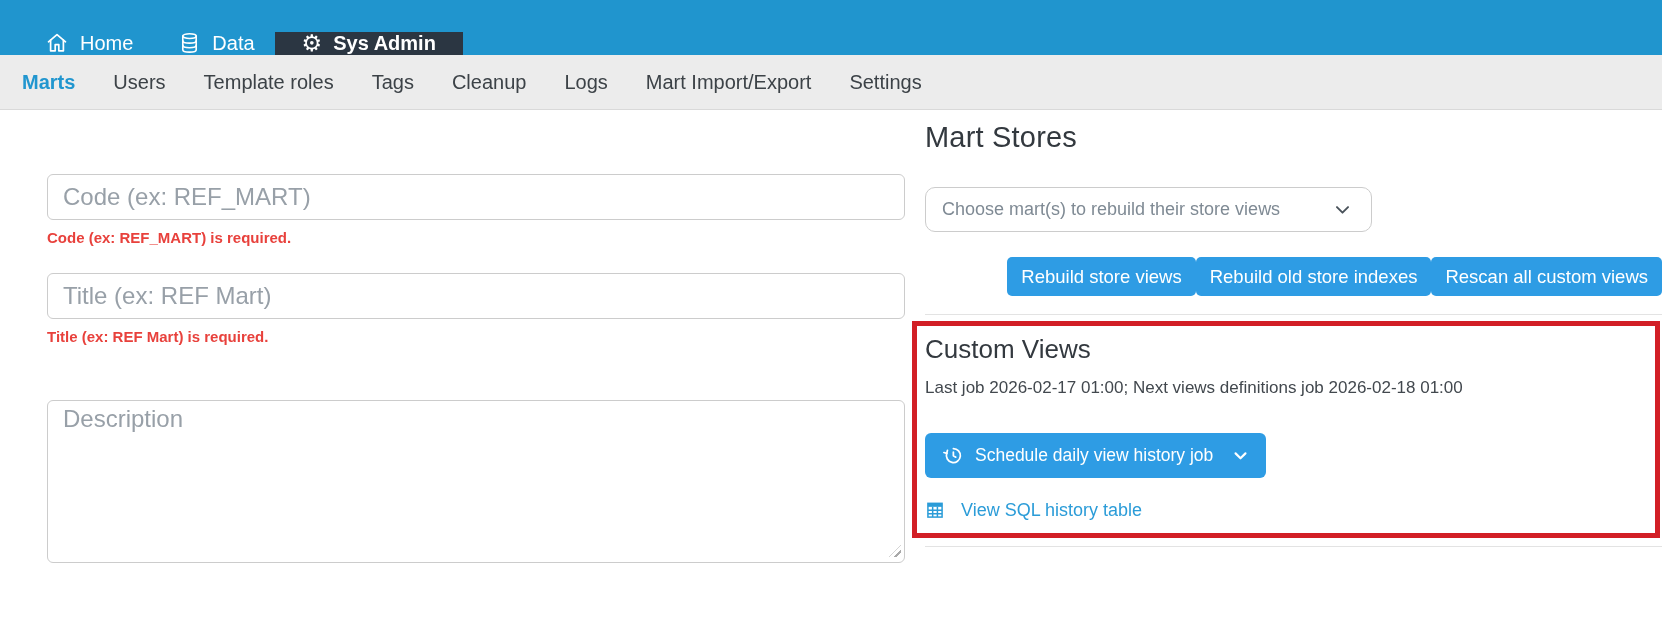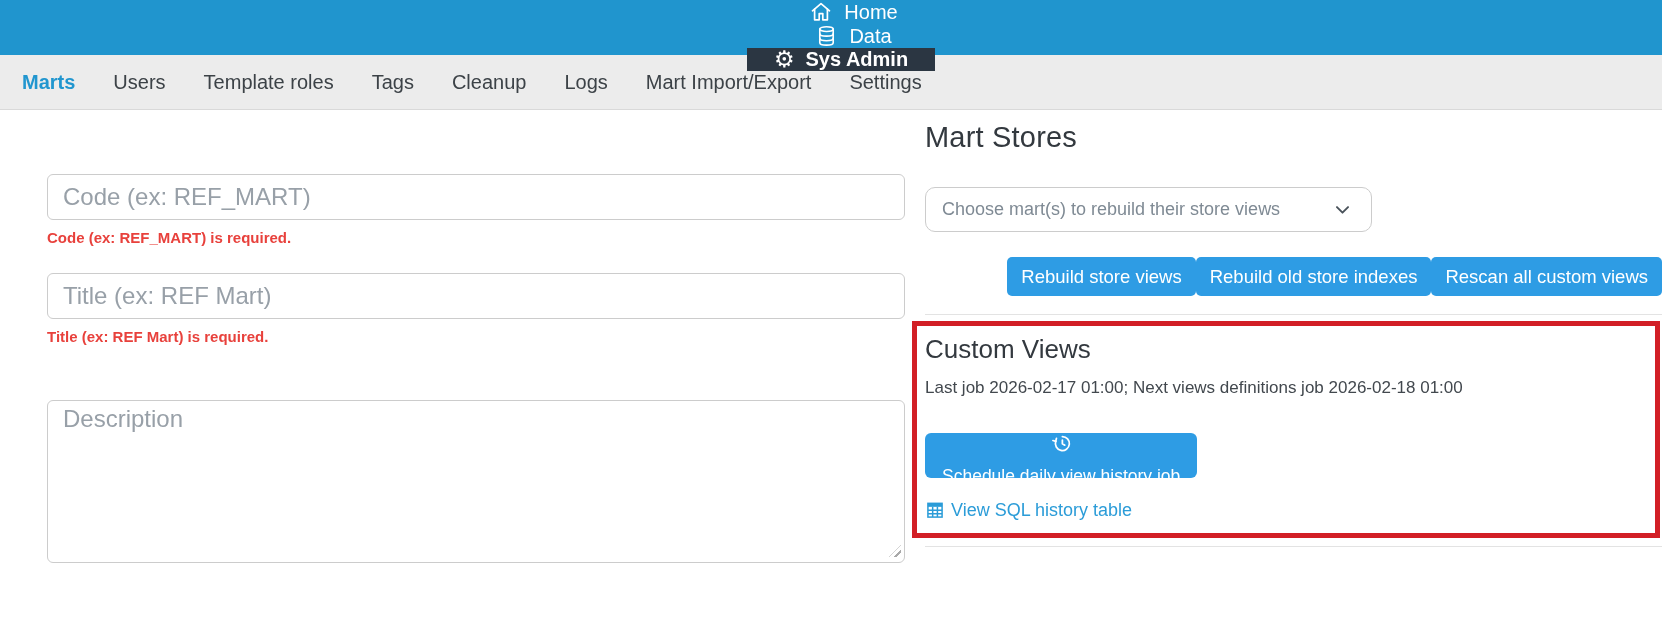--- a/index.html
+++ b/index.html
@@ -7,21 +7,21 @@
   body {
     width:1662px; height:618px; overflow:hidden;
     background:#ffffff;
     font-family:"Liberation Sans", sans-serif;
     -webkit-font-smoothing:antialiased;
   }
 
   
   .topnav {
     height:55px; background:#2095ce; color:#fff;
-    display:flex; align-items:center;flex-direction:column;
+    display:flex; align-items:flex-end;
   }
   .topnav-item {
     display:flex; align-items:center; gap:11px;
     font-size:20px; color:#fff; cursor:pointer; white-space:nowrap;
   }
   .topnav-item.home { margin-left:45px; }
   .topnav-item.data { margin-left:45px; }
   .topnav-item.active {
     margin-left:20px; background:#2b3642; padding:0 27px; font-weight:bold;
   }
@@ -92,25 +92,25 @@
     margin-top:6px; margin-left:-13px; width:748px;
     border:5px solid #d21f26;
     padding:8px 15px 12px 8px;
   }
   .cv-title { margin:0; font-size:26px; font-weight:500; color:#33393f; line-height:1.2; }
   .cv-status { margin:12px 0 0; font-size:17px; color:#42484e; line-height:1.25; }
   .schedule-btn {
     margin-top:34px; border:none; border-radius:6px; background:#2e9ce4; color:#fff;
     font-family:"Liberation Sans", sans-serif; font-size:17.5px;
     height:45px; padding:0 17px; cursor:pointer;
-    display:inline-flex; align-items:center; gap:12px;flex-direction:column;
+    display:inline-flex; align-items:center; gap:12px;
   }
   .schedule-btn .chev-w { display:flex; align-items:center; margin-left:7px; color:#fff; }
   .sql-link {
-    margin-top:22px; display:flex; align-items:center; gap:6px;
+    margin-top:22px; display:flex; align-items:center; gap:16px;
     color:#2b9cd8; font-size:18px; text-decoration:none; cursor:pointer; width:max-content;
   }
   .divider.below-box { margin-top:8px; }
 </style>
 </head>
 <body>
 
 <header class="topnav">
   <div class="topnav-item home">
     <span class="nav-icon">

